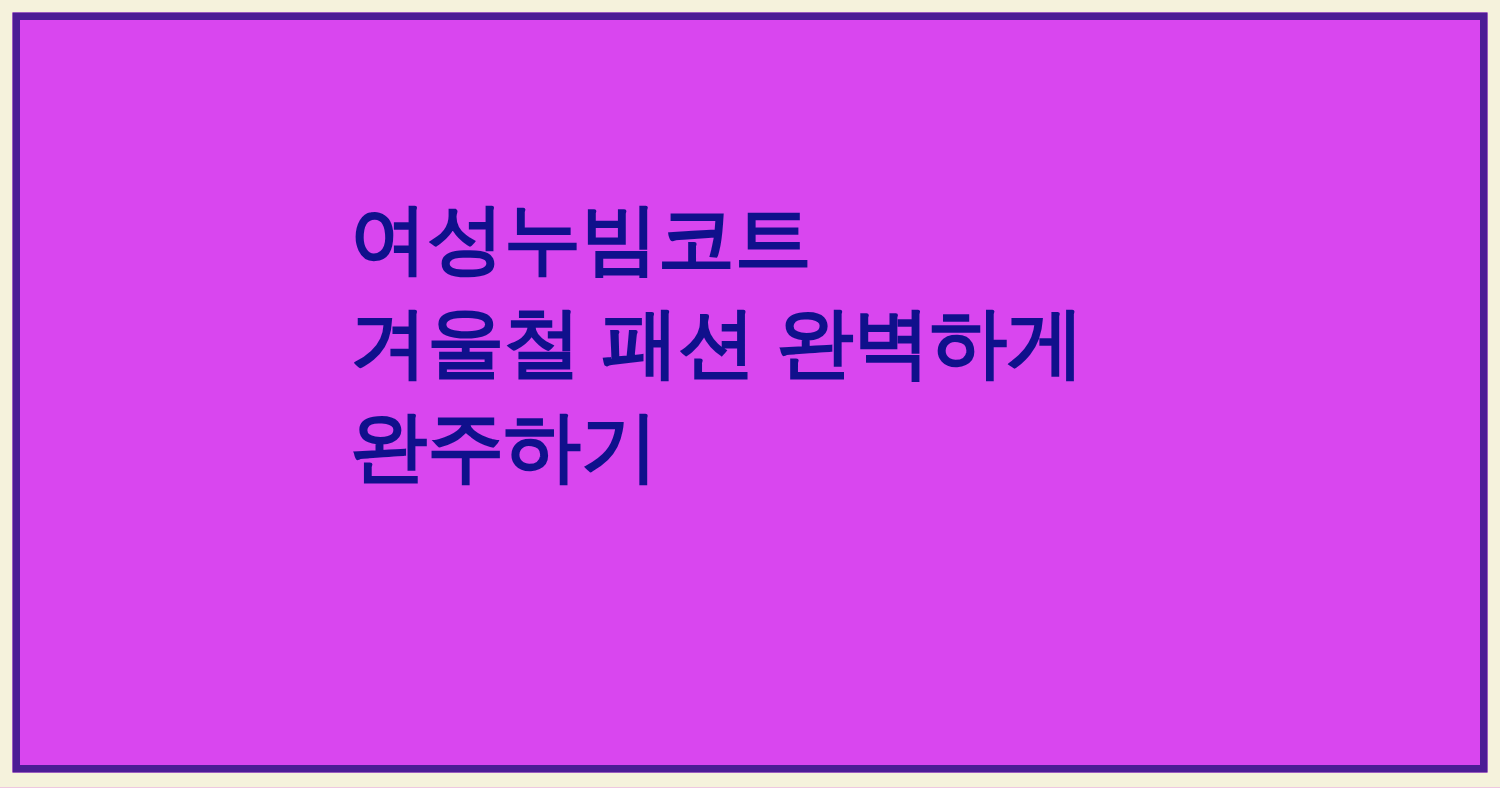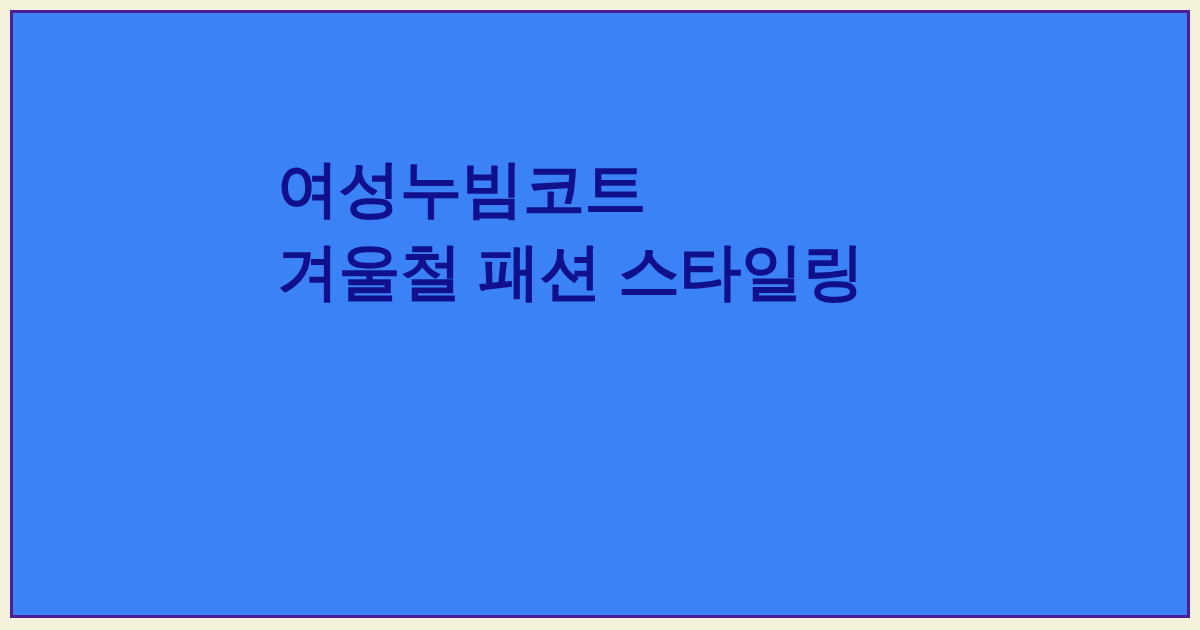--- a/index.html
+++ b/index.html
@@ -22,22 +22,22 @@
     height: 630px;
     background: #F5F2DC;
     padding: 10px 10px 12px 10px;
   }
 
   .card-frame {
     position: relative;
     box-sizing: border-box;
     width: 100%;
     height: 100%;
-    border: 3px solid #4c1d95;
-    background: #3b82f6;
+    border: 6px solid #4c1d95;
+    background: #d946ef;
   }
 
   .title-block {
     position: absolute;
     left: 264px;
     top: 134px;
     width: 880px;
   }
 
   .title-line {
@@ -52,16 +52,17 @@
     text-align: left;
   }
 </style>
 </head>
 <body>
 
 <div class="card">
   <div class="card-frame">
     <div class="title-block">
       <span class="title-line">여성누빔코트</span>
-      <span class="title-line">겨울철 패션 스타일링</span>
+      <span class="title-line">겨울철 패션 완벽하게</span>
+      <span class="title-line">완주하기</span>
     </div>
   </div>
 </div>
 
 </body></html>

